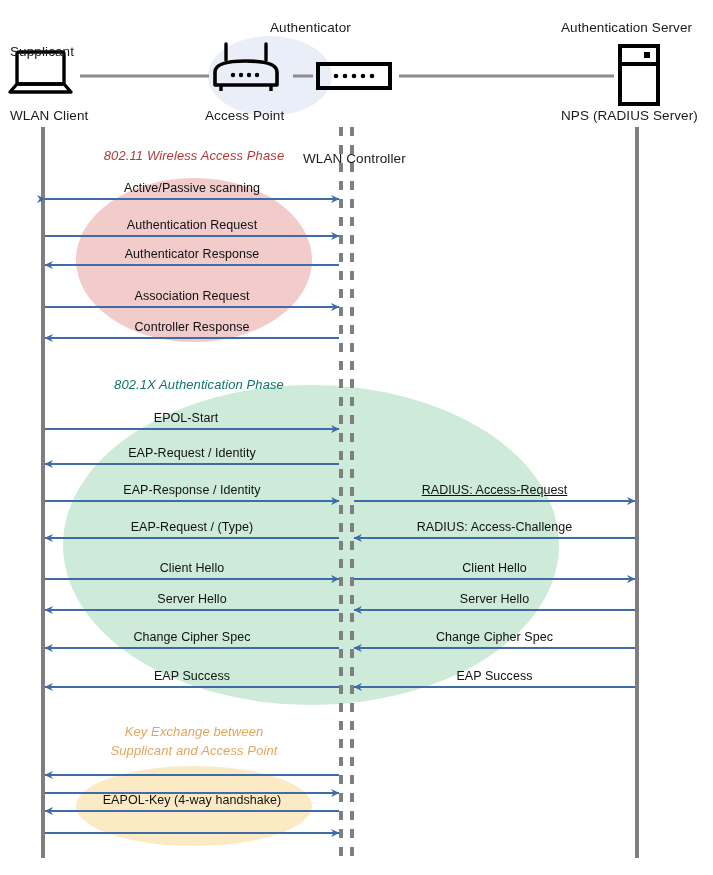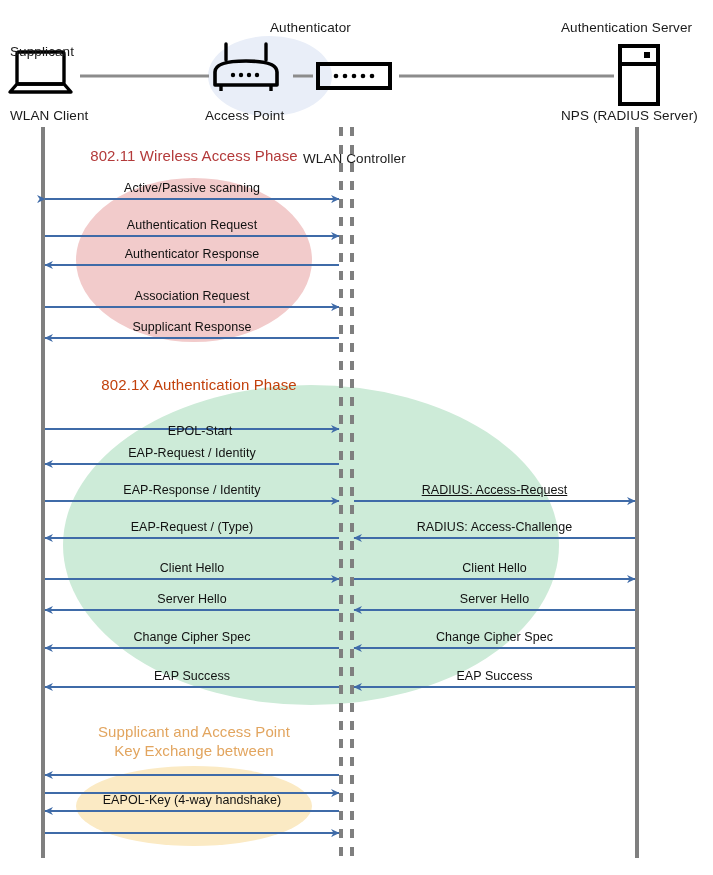--- a/index.html
+++ b/index.html
@@ -36,27 +36,28 @@
     position: absolute;
     font-size: 12.5px;
     color: #111111;
     white-space: nowrap;
     text-align: center;
     letter-spacing: .05px;
     transform: translateX(-50%);
   }
   .phase-title {
     position: absolute;
-    font-size: 15px;
+    font-size: 13px;
     white-space: nowrap;
     text-align: center;
     font-weight: normal;
     transform: translateX(-50%);
     line-height: 19px;
     letter-spacing: .1px;
+    font-style: italic;
   }
 </style>
 </head>
 <body>
 
 <div id="stage">
 
   <svg id="svgroot" viewBox="0 0 713 875">
     <defs>
       <marker id="ahR" markerWidth="9" markerHeight="9" refX="8" refY="4.5" orient="auto" markerUnits="userSpaceOnUse">
@@ -145,33 +146,33 @@
   <div class="hdr-label" style="left:10px; top:20px;margin-top:24px;">Supplicant</div>
   <div class="hdr-label" style="left:259px; top:20px;margin-left:11px;">Authenticator</div>
   <div class="hdr-label" style="left:561px; top:20px;">Authentication Server</div>
 
   <div class="hdr-label" style="left:10px; top:108px;">WLAN Client</div>
   <div class="hdr-label" style="left:205px; top:108px;">Access Point</div>
   <div class="hdr-label" style="left:303px; top:108px;margin-top:43px;">WLAN Controller</div>
   <div class="hdr-label" style="left:561px; top:108px;">NPS (RADIUS Server)</div>
 
   <div class="phase-title" style="left:194px; top:146px; color:#B33A3A;">802.11 Wireless Access Phase</div>
-  <div class="phase-title" style="left:199px; top:375px; color:#c2410c;">802.1X Authentication Phase</div>
+  <div class="phase-title" style="left:199px; top:375px; color:#0f766e;">802.1X Authentication Phase</div>
   <div class="phase-title" style="left:194px; top:722px; color:#E2A55F;">
+    <div>Key Exchange between</div>
     <div>Supplicant and Access Point</div>
-    <div>Key Exchange between</div>
   </div>
 
   <div id="label-layer">
       <div class="msg-label" style="left: 192px; top: 181px;">Active/Passive scanning</div>
       <div class="msg-label" style="left: 192px; top: 218px;">Authentication  Request</div>
       <div class="msg-label" style="left: 192px; top: 247px;">Authenticator  Response</div>
       <div class="msg-label" style="left: 192px; top: 289px; text-align: right;">Association Request</div>
-      <div class="msg-label" style="left: 192px; top: 320px;">Supplicant Response</div>
-      <div class="msg-label" style="left: 200px; top: 411px; margin-top: 13px;">EPOL-Start</div>
+      <div class="msg-label" style="left: 192px; top: 320px;">Controller Response</div>
+      <div class="msg-label" style="left: 186px; top: 411px;">EPOL-Start</div>
       <div class="msg-label" style="left: 192px; top: 446px;">EAP-Request / Identity</div>
       <div class="msg-label" style="left: 192px; top: 483px;">EAP-Response / Identity</div>
       <div class="msg-label" style="left: 494.5px; top: 483px; text-decoration: underline;">RADIUS: Access-Request</div>
       <div class="msg-label" style="left: 192px; top: 520px;">EAP-Request / (Type)</div>
       <div class="msg-label" style="left: 494.5px; top: 520px;">RADIUS: Access-Challenge</div>
       <div class="msg-label" style="left: 192px; top: 561px;">Client Hello</div>
       <div class="msg-label" style="left: 494.5px; top: 561px;">Client Hello</div>
       <div class="msg-label" style="left: 192px; top: 592px;">Server Hello</div>
       <div class="msg-label" style="left: 494.5px; top: 592px;">Server Hello</div>
       <div class="msg-label" style="left: 192px; top: 630px;">Change Cipher Spec</div>

